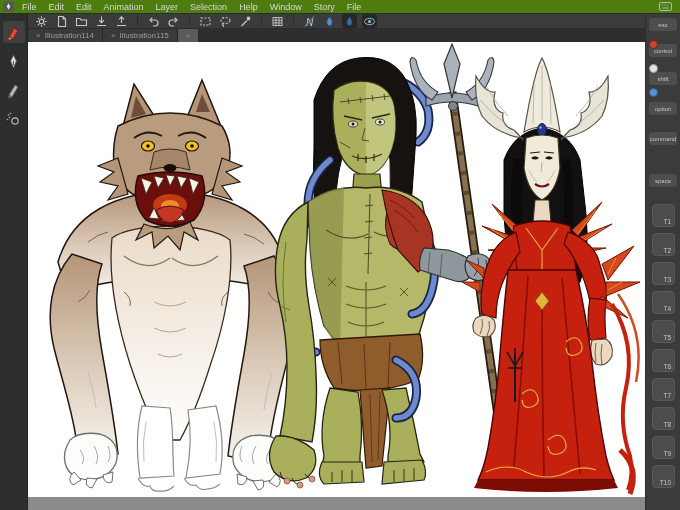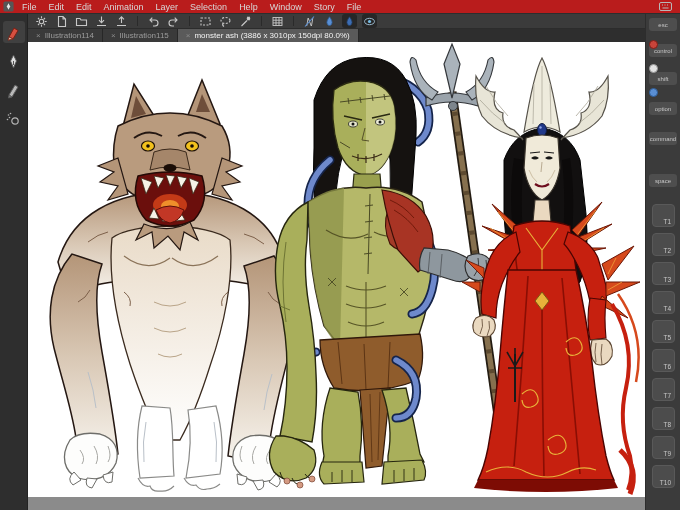--- a/index.html
+++ b/index.html
@@ -1,19 +1,19 @@
 <!DOCTYPE html>
 <html><head>
 <meta charset="utf-8">
 <style>
   *{box-sizing:border-box;margin:0;padding:0}
   html,body{width:680px;height:510px;overflow:hidden;background:#8b8b8b;
     font-family:"Liberation Sans",sans-serif}
   
-  .menubar{position:absolute;left:0;top:0;width:680px;height:14px;background:#b91c1c;
+  .menubar{position:absolute;left:0;top:0;width:680px;height:14px;background:#4d7c0f;
     border-bottom:1px solid #2d2d2d;display:flex;align-items:center;z-index:10}
   .app-logo{width:16px;height:14px;display:flex;align-items:center;justify-content:center}
   .menu-item{font-size:9px;color:#d8d8d8;line-height:14px;padding:0 6px;cursor:default;white-space:nowrap}
   .kbd-toggle{margin-left:auto;margin-right:8px;display:flex;align-items:center}
   
   .toolbar{position:absolute;left:28px;top:14px;width:617px;height:15px;background:#3b3b3b;
     border-bottom:1px solid #2c2c2c;display:flex;align-items:center;gap:5px;padding:0 6px}
   .ticon{width:15px;height:14px;display:flex;align-items:center;justify-content:center;flex:0 0 auto}
   .ticon.pressed{background:#272727;border-radius:3px}
   .tsep{width:1px;height:10px;background:#2a2a2a;margin:0 3px;flex:0 0 auto}
@@ -161,21 +161,20 @@
   <div class="tab">
     <span class="tab-close">×</span>
     <span>Illustration114</span>
   </div>
   <div class="tab">
     <span class="tab-close">×</span>
     <span>Illustration115</span>
   </div>
   <div class="tab active">
     <span class="tab-close">×</span>
-    <span>monster ash (3886 x 3010px 150dpi 80.0%)</span>
   </div>
 </div>
 
 <div class="toolstrip">
   <span class="tool selected">
     <svg width="17" height="17" viewBox="0 0 17 17">
         <path d="M4,13 L9,4 L13,6.5 L8,15 Z" fill="#d65040" stroke="#7a1f14" stroke-width="1"></path>
         <path d="M4,13 L3,16.2 L8,15 Z" fill="#e8c0a8" stroke="#7a1f14" stroke-width="0.8"></path>
       </svg>
   </span>

